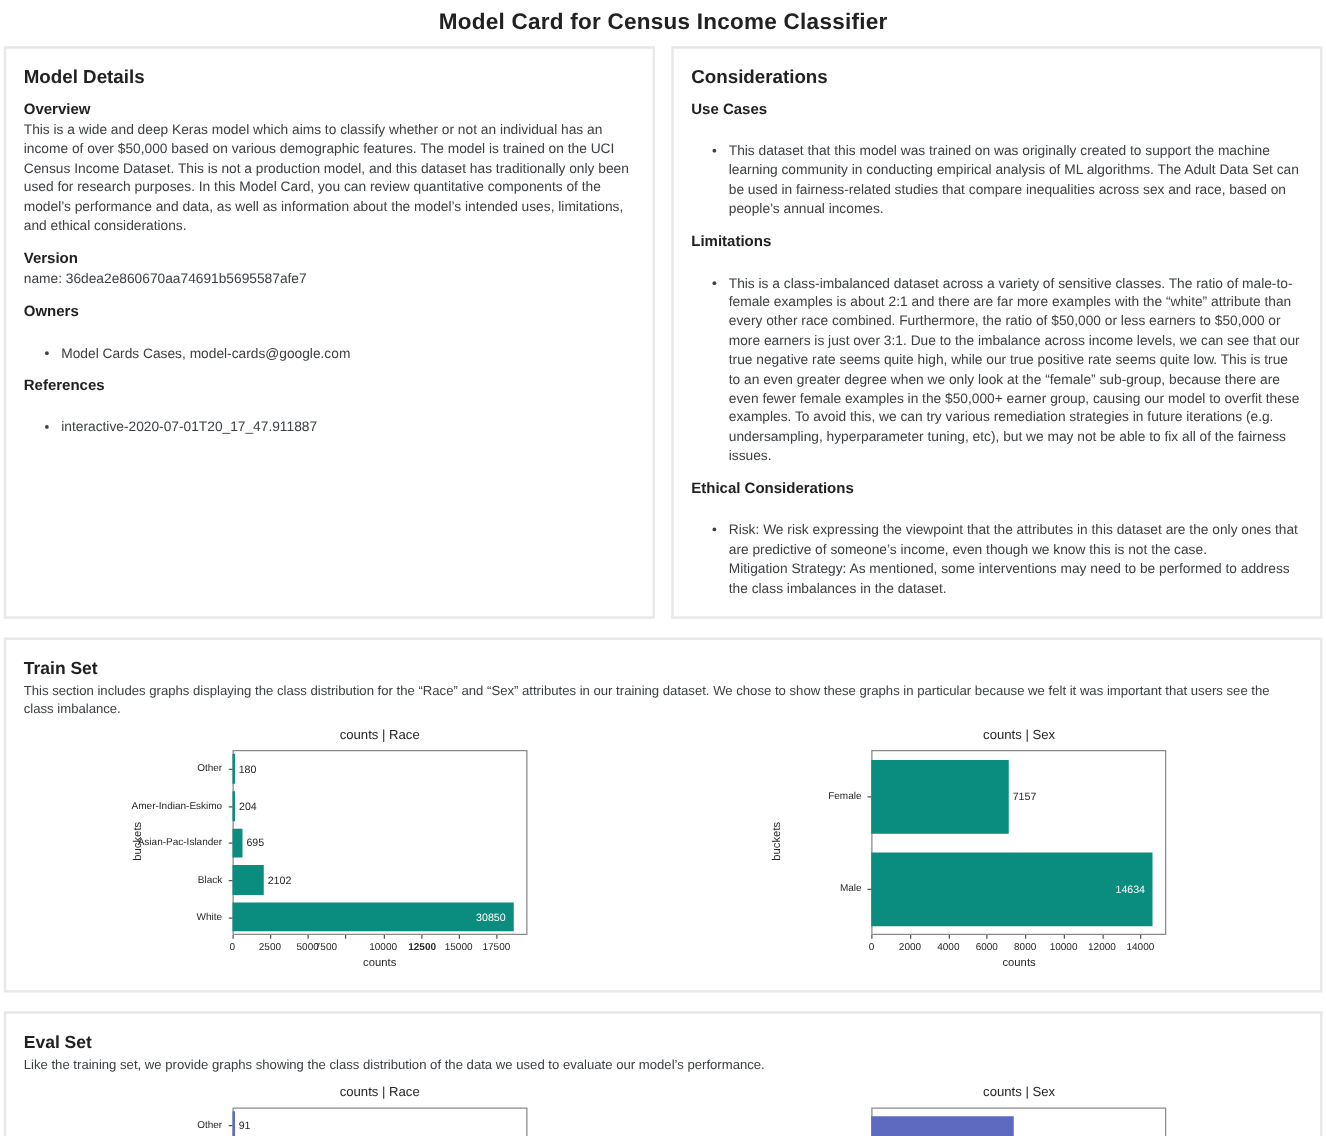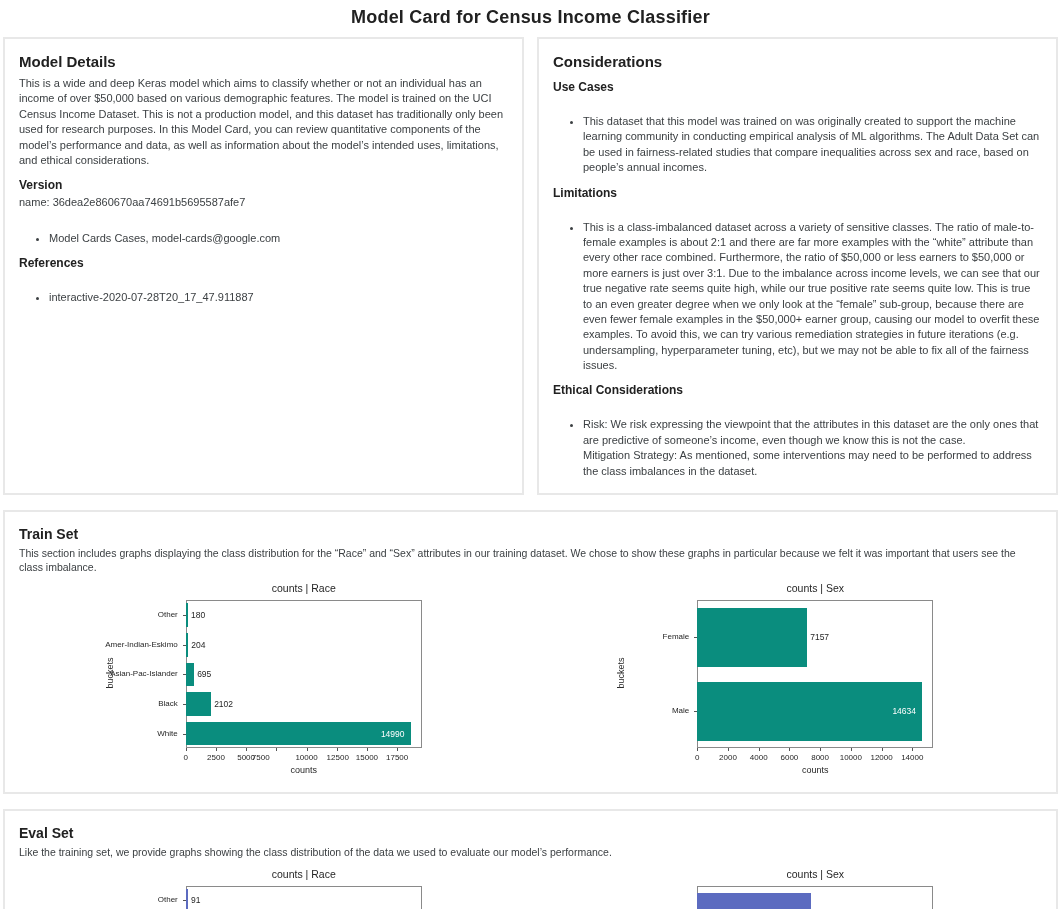--- a/index.html
+++ b/index.html
@@ -54,29 +54,31 @@
 </style>
 </head>
 <body>
 
 <div class="page-title">Model Card for Census Income Classifier</div>
 
 <div class="cards-row">
 
   <div class="card half">
     <div class="card-title">Model Details</div>
+    <div class="sub-heading">Overview</div>
     <p class="body-text">This is a wide and deep Keras model which aims to classify whether or not an individual has an income of over $50,000 based on various demographic features. The model is trained on the UCI Census Income Dataset. This is not a production model, and this dataset has traditionally only been used for research purposes. In this Model Card, you can review quantitative components of the model’s performance and data, as well as information about the model’s intended uses, limitations, and ethical considerations.</p>
     <div class="sub-heading">Version</div>
     <p class="body-text">name: 36dea2e860670aa74691b5695587afe7</p>
+    <div class="sub-heading">Owners</div>
     <ul class="bullet-list">
       <li>Model Cards Cases, model-cards@google.com</li>
     </ul>
     <div class="sub-heading">References</div>
     <ul class="bullet-list">
-      <li>interactive-2020-07-28T20_17_47.911887</li>
+      <li>interactive-2020-07-01T20_17_47.911887</li>
     </ul>
   </div>
 
   <div class="card half">
     <div class="card-title">Considerations</div>
     <div class="sub-heading">Use Cases</div>
     <ul class="bullet-list">
       <li>This dataset that this model was trained on was originally created to support the machine learning community in conducting empirical analysis of ML algorithms. The Adult Data Set can be used in fairness-related studies that compare inequalities across sex and race, based on people’s annual incomes.</li>
     </ul>
     <div class="sub-heading">Limitations</div>
@@ -112,33 +114,33 @@
           <div class="abs cat-label" style="left: 4px; top: 87px; width: 74px;">Asian-Pac-Islander</div>
           <div class="abs tick-mark" style="left: 83px; top: 92px; width: 3px; height: 1px;"></div>
           <div class="abs val-label" style="left: 97.3941px; top: 87px; color: rgb(38, 38, 38);">695</div>
           <div class="abs " style="left: 86px; top: 109.76px; width: 25.3875px; height: 23.68px; background: rgb(10, 141, 126);"></div>
           <div class="abs cat-label" style="left: 4px; top: 116.6px; width: 74px;">Black</div>
           <div class="abs tick-mark" style="left: 83px; top: 121.6px; width: 3px; height: 1px;"></div>
           <div class="abs val-label" style="left: 114.388px; top: 116.6px; color: rgb(38, 38, 38);">2102</div>
           <div class="abs " style="left: 86px; top: 139.36px; width: 224.768px; height: 23.68px; background: rgb(10, 141, 126);"></div>
           <div class="abs cat-label" style="left: 4px; top: 146.2px; width: 74px;">White</div>
           <div class="abs tick-mark" style="left: 83px; top: 151.2px; width: 3px; height: 1px;"></div>
-          <div class="abs val-label" style="left: 86px; top: 146.2px; width: 218.768px; text-align: right; color: rgb(255, 255, 255);">14990</div>
+          <div class="abs val-label" style="left: 86px; top: 146.2px; width: 218.768px; text-align: right; color: rgb(255, 255, 255);">30850</div>
           <div class="abs tick-mark" style="left: 86px; top: 166px; width: 1px; height: 3px;"></div>
           <div class="abs tick-label" style="left: 66px; top: 171px; width: 40px;">0</div>
           <div class="abs tick-mark" style="left: 116.194px; top: 166px; width: 1px; height: 3px;"></div>
           <div class="abs tick-label" style="left: 96.1945px; top: 171px; width: 40px;">2500</div>
           <div class="abs tick-mark" style="left: 146.389px; top: 166px; width: 1px; height: 3px;"></div>
           <div class="abs tick-label" style="left: 126.389px; top: 171px; width: 40px;">5000</div>
           <div class="abs tick-mark" style="left: 176.583px; top: 166px; width: 1px; height: 3px;"></div>
           <div class="abs tick-label" style="left: 141px; top: 171px; width: 40px;">7500</div>
           <div class="abs tick-mark" style="left: 206.778px; top: 166px; width: 1px; height: 3px;"></div>
           <div class="abs tick-label" style="left: 186.778px; top: 171px; width: 40px;">10000</div>
           <div class="abs tick-mark" style="left: 236.972px; top: 166px; width: 1px; height: 3px;"></div>
-          <div class="abs tick-label" style="left: 216.972px; top: 171px; width: 42px;">12500</div>
+          <div class="abs tick-label" style="left: 216.972px; top: 171px; width: 42px; font-weight: bold;">12500</div>
           <div class="abs tick-mark" style="left: 267.167px; top: 166px; width: 1px; height: 3px;"></div>
           <div class="abs tick-label" style="left: 247.167px; top: 171px; width: 40px;">15000</div>
           <div class="abs tick-mark" style="left: 297.361px; top: 166px; width: 1px; height: 3px;"></div>
           <div class="abs tick-label" style="left: 277.361px; top: 171px; width: 40px;">17500</div>
           <div class="abs axis-label" style="left: 86px; top: 183px; width: 236px;">counts</div>
           <div class="abs axis-label" style="left: -16px; top: 86px; width: 52px; transform: rotate(-90deg);">buckets</div>
         </div>
     </div>
     <div class="chart-half">
       <div class="chart">

